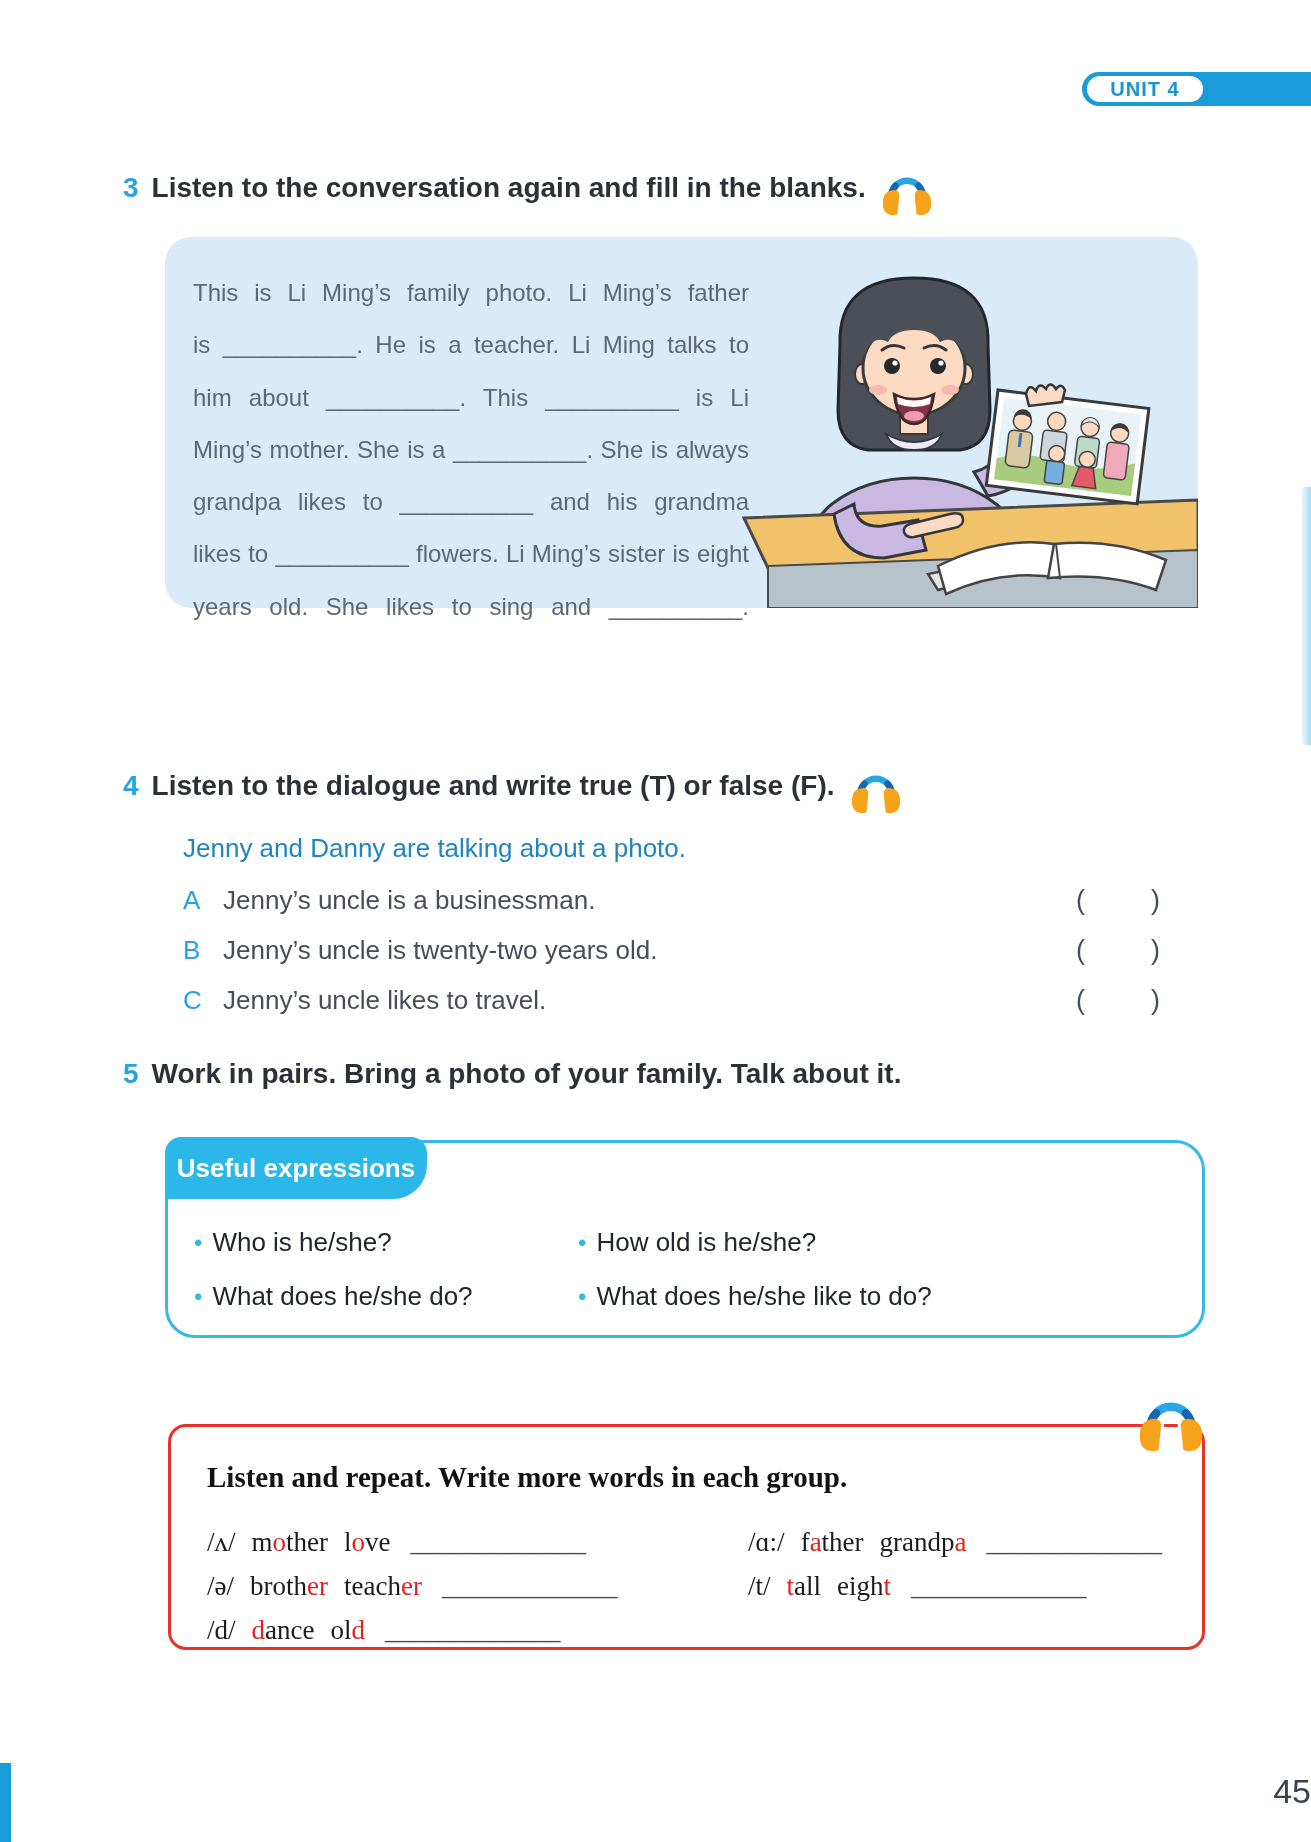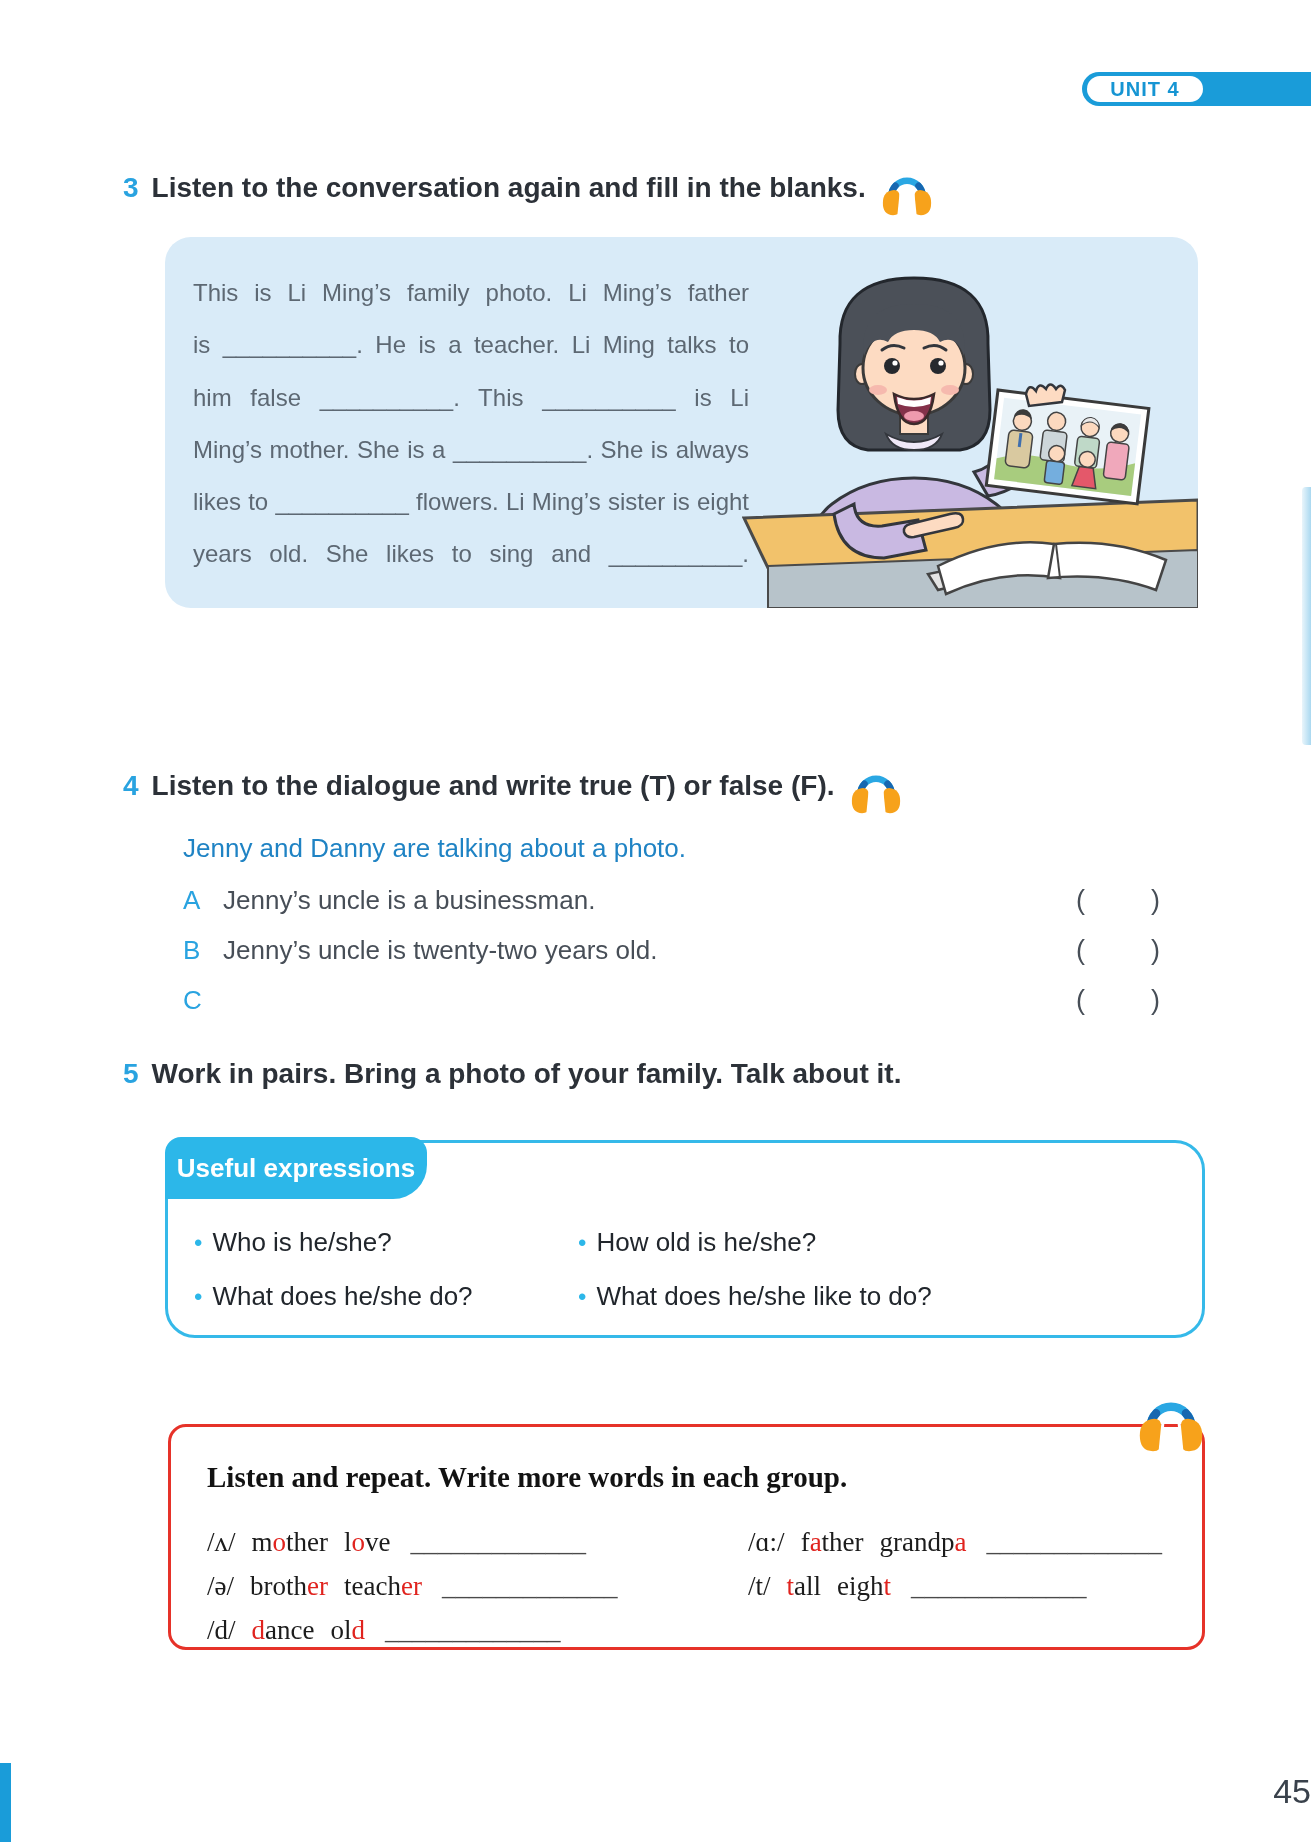--- a/index.html
+++ b/index.html
@@ -95,22 +95,23 @@
       </g>
       <line x1="23.5" y1="28" x2="21" y2="53" stroke="#fff" stroke-width="2.5"></line>
       <line x1="36.5" y1="28" x2="39" y2="53" stroke="#fff" stroke-width="2.5"></line>
     </svg>
   </div>
 
   <div class="blue-box">
     <div class="passage">
       <div class="pline">This is Li Ming’s family photo. Li Ming’s father</div>
       <div class="pline">is __________. He is a teacher. Li Ming talks to</div>
-      <div class="pline">him false __________. This __________ is Li</div>
+      <div class="pline">him about __________. This __________ is Li</div>
       <div class="pline">Ming’s mother. She is a __________. She is always</div>
+      <div class="pline">grandpa likes to __________ and his grandma</div>
       <div class="pline">likes to __________ flowers. Li Ming’s sister is eight</div>
       <div class="pline">years old. She likes to sing and __________.</div>
     </div>
 
     <svg class="illustration" viewBox="0 0 456 356">
 
       <g>
         <rect x="90" y="250" width="122" height="26" rx="8" fill="#eaaf5d" stroke="#45372a" stroke-width="3"></rect>
         <rect x="120" y="274" width="24" height="82" fill="#e0a354" stroke="#45372a" stroke-width="3"></rect>
       </g>
@@ -211,20 +212,21 @@
   <div class="tf-row" id="tf-b">
     <span class="tf-letter">B</span>
     <span>Jenny’s uncle is twenty-two years old.</span>
     <span class="tf-parens">
       <span>(</span>
       <span>)</span>
     </span>
   </div>
   <div class="tf-row" id="tf-c">
     <span class="tf-letter">C</span>
+    <span>Jenny’s uncle likes to travel.</span>
     <span class="tf-parens">
       <span>(</span>
       <span>)</span>
     </span>
   </div>
 
   <div class="ex-heading" id="ex5-heading">
     <span class="ex-num">5</span>
     <span>Work in pairs. Bring a photo of your family. Talk about it.</span>
   </div>

